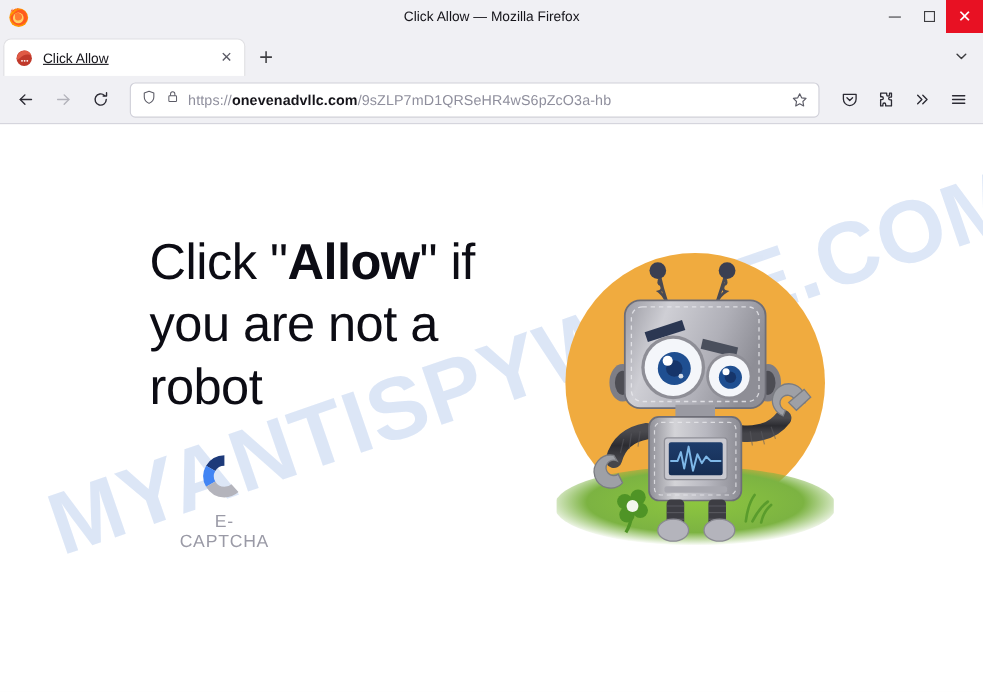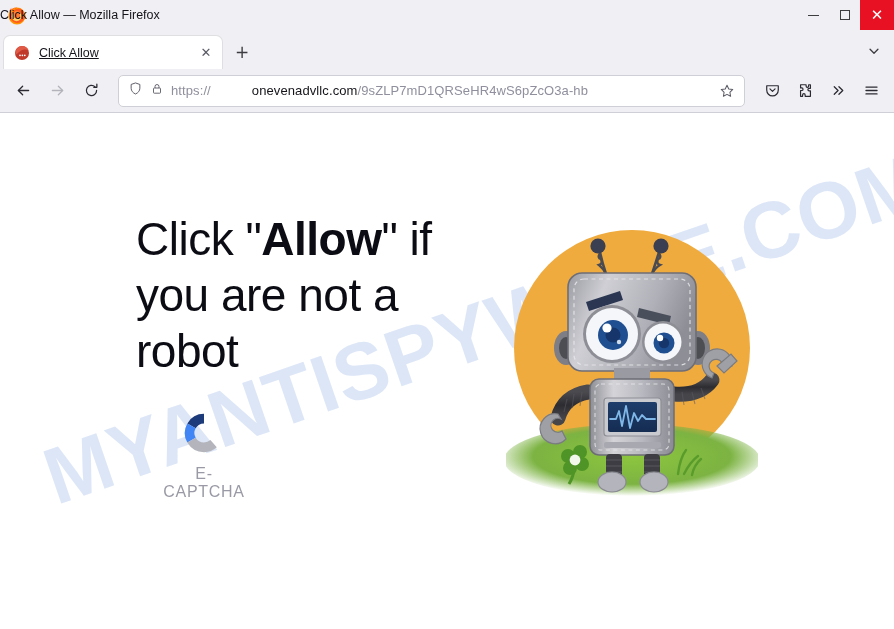--- a/index.html
+++ b/index.html
@@ -12,21 +12,21 @@
 
   
   .window { width: 894px; height: 629px; display: flex; flex-direction: column; background: #f0f0f4; }
 
   .titlebar {
     height: 30px; background: #f0f0f4;
     display: flex; align-items: center; position: relative; flex: none;
   }
   .ff-logo { width: 22px; height: 22px; margin-left: 6px; flex: none; }
   .title-text {
-    position: absolute; left: 0; right: 0; 
+    position: absolute; left: 0; right: 0; text-align: center;
     font-size: 12.5px; color: #15141a; pointer-events: none;
   }
   .win-controls { margin-left: auto; display: flex; height: 30px; z-index: 2; }
   .win-btn {
     width: 31px; height: 30px; display: flex; align-items: center; justify-content: center;
     font-size: 13px; color: #3d3d40;
   }
   .win-btn.close { background: #e81123; color: #fff; width: 34px; }
   .win-btn .dash { width: 11px; height: 1px; background: #3d3d40; display: block; }
   .win-btn .sq { width: 10px; height: 10px; border: 1.3px solid #3d3d40; display: block; }
@@ -78,21 +78,21 @@
   .urlbar {
     flex: 1; height: 32px; margin: 0 9px; background: #ffffff;
     border: 1px solid #cfcfd8; border-radius: 5px;
     display: flex; align-items: center; padding: 0 6px 0 9px; gap: 7px;
     overflow: hidden;
   }
   .url-text {
     flex: 1; font-size: 13px; color: #8f8f9d; white-space: nowrap; overflow: hidden;
     letter-spacing: .1px;
   }
-  .url-text b { color: #15141a; font-weight: 400; margin-left: 41px; }
+  .url-text b { color: #15141a; font-weight: 700; }
   .url-star { width: 22px; height: 22px; display: flex; align-items: center; justify-content: center; flex: none; }
 
   .tool-icons { display: flex; align-items: center; gap: 1px; }
 
   
   .page {
     flex: 1; position: relative; background: #ffffff; overflow: hidden;
   }
   .watermark {
     position: absolute; left: -40px; top: 170px;

